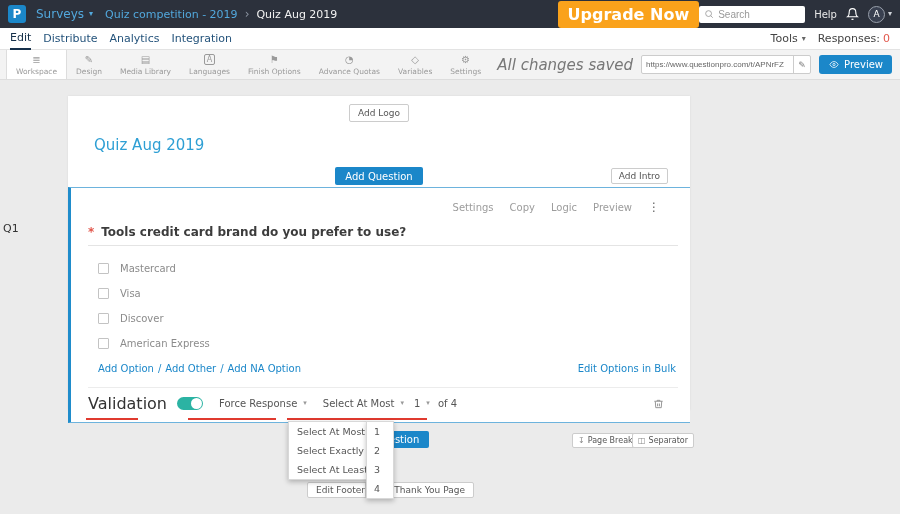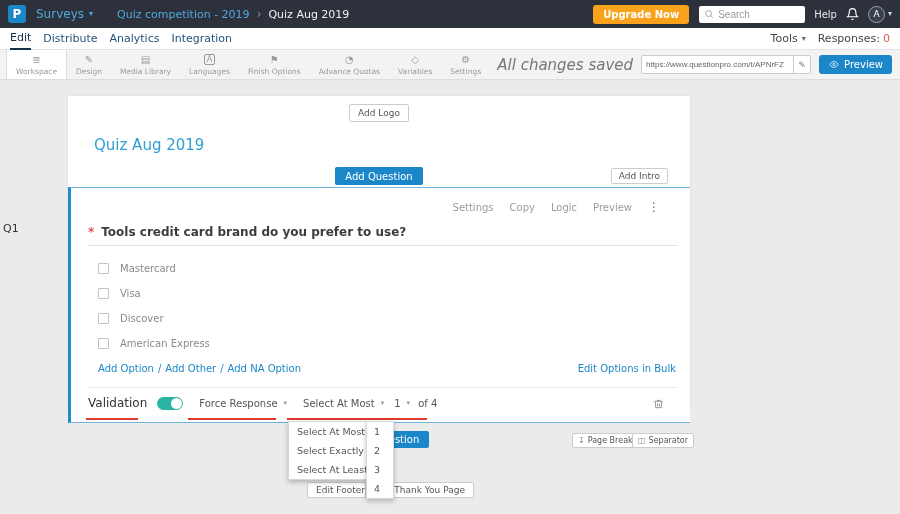--- a/index.html
+++ b/index.html
@@ -5,26 +5,26 @@
   *{margin:0;padding:0;box-sizing:border-box}
   button{border:none;background:none;font-family:inherit;cursor:pointer}
   body{font-family:"DejaVu Sans","Liberation Sans",sans-serif;background:#fff}
   .app{position:relative;width:900px;height:514px;overflow:hidden;background:#ebebeb}
 
   
   .topbar{display:flex;align-items:center;height:28px;background:#2c313c;padding:0 8px}
   .logo{width:18px;height:18px;border-radius:3px;background:#1b87c9;color:#fff;font-size:12px;font-weight:bold;display:flex;align-items:center;justify-content:center}
   .product{color:#52a8dd;font-size:12px;margin-left:10px;display:flex;align-items:center;gap:5px}
   .caret{font-size:8px;line-height:1}
-  .crumbs{margin-left:24px;font-size:11px;display:flex;align-items:center}
+  .crumbs{margin-left:12px;font-size:11px;display:flex;align-items:center}
   .crumb-parent{color:#52a8dd;cursor:pointer}
   .crumb-sep{color:#8b93a0;margin:0 7px;font-size:12px}
   .crumb-current{color:#f2f2f2}
   .tb-spacer{flex:1}
-  .upgrade{background:#faa21b;color:#fff;font-size:10px;font-weight:bold;padding:4px 10px;border-radius:3px;margin-right:10px}
+  .upgrade{background:#faa21b;color:#fff;font-size:16px;font-weight:bold;padding:4px 10px;border-radius:3px;}
   .search{display:flex;align-items:center;background:#fff;border-radius:2px;height:17px;width:106px;padding:0 5px;gap:4px}
   .search input{border:none;outline:none;width:80px;font-size:10px;color:#444;background:transparent}
   .search input::placeholder{color:#999}
   .help{color:#e8e8e8;font-size:10px;margin:0 9px 0 9px;cursor:pointer}
   .bell{display:flex;margin-right:9px;cursor:pointer}
   .avatar-wrap{display:flex;align-items:center;gap:3px;cursor:pointer}
   .avatar{width:17px;height:17px;border-radius:50%;border:1px solid #99a0ab;background:#394050;color:#fff;font-size:9px;display:flex;align-items:center;justify-content:center}
   .avatar-wrap .caret{color:#cfd3d9}
 
   
@@ -73,21 +73,21 @@
   .q-underline{border-bottom:1px solid #e4e4e4;margin-top:5px}
   .opt-list{margin-top:16px}
   .opt{display:flex;align-items:center;gap:11px;margin:0 0 12px 10px;height:13px}
   .cb{width:11px;height:11px;border:1px solid #c3c3c3;border-radius:1px;background:#fff;cursor:pointer;flex:0 0 auto}
   .opt-label{font-size:10px;color:#8b8b8b;cursor:text;line-height:13px}
   .links-row{display:flex;align-items:center;margin:8px 0 0 10px;font-size:10px;line-height:13px}
   .link{color:#1b87c9;cursor:pointer;white-space:nowrap}
   .sep{color:#1b87c9;margin:0 4px}
   .bulk{margin-left:auto;margin-right:2px}
   .validation-row{display:flex;align-items:center;margin-top:12px;border-top:1px solid #ececec;padding:9px 0 2px 0;font-size:10px;color:#444;line-height:13px}
-  .v-label{font-size:12px;color:#333}
+  .v-label{font-size:16px;color:#333}
   .toggle{position:relative;width:26px;height:13px;border-radius:7px;background:#2bb3a3;margin-left:10px;display:inline-block;cursor:pointer;flex:0 0 auto}
   .toggle .knob{position:absolute;right:1px;top:1px;width:11px;height:11px;border-radius:50%;background:#fff}
   .dd-ctrl{display:flex;align-items:center;gap:6px;color:#555;cursor:pointer;white-space:nowrap}
   .dd-ctrl .caret{font-size:7px;color:#999}
   .ml16{margin-left:16px}.ml10{margin-left:10px}
   .of{margin-left:8px;color:#555;white-space:nowrap}
   .trash{margin-left:auto;margin-right:14px;display:flex;cursor:pointer}
 
   
   .redline{position:absolute;top:338px;height:2px;background:#e03a2f;z-index:3}

